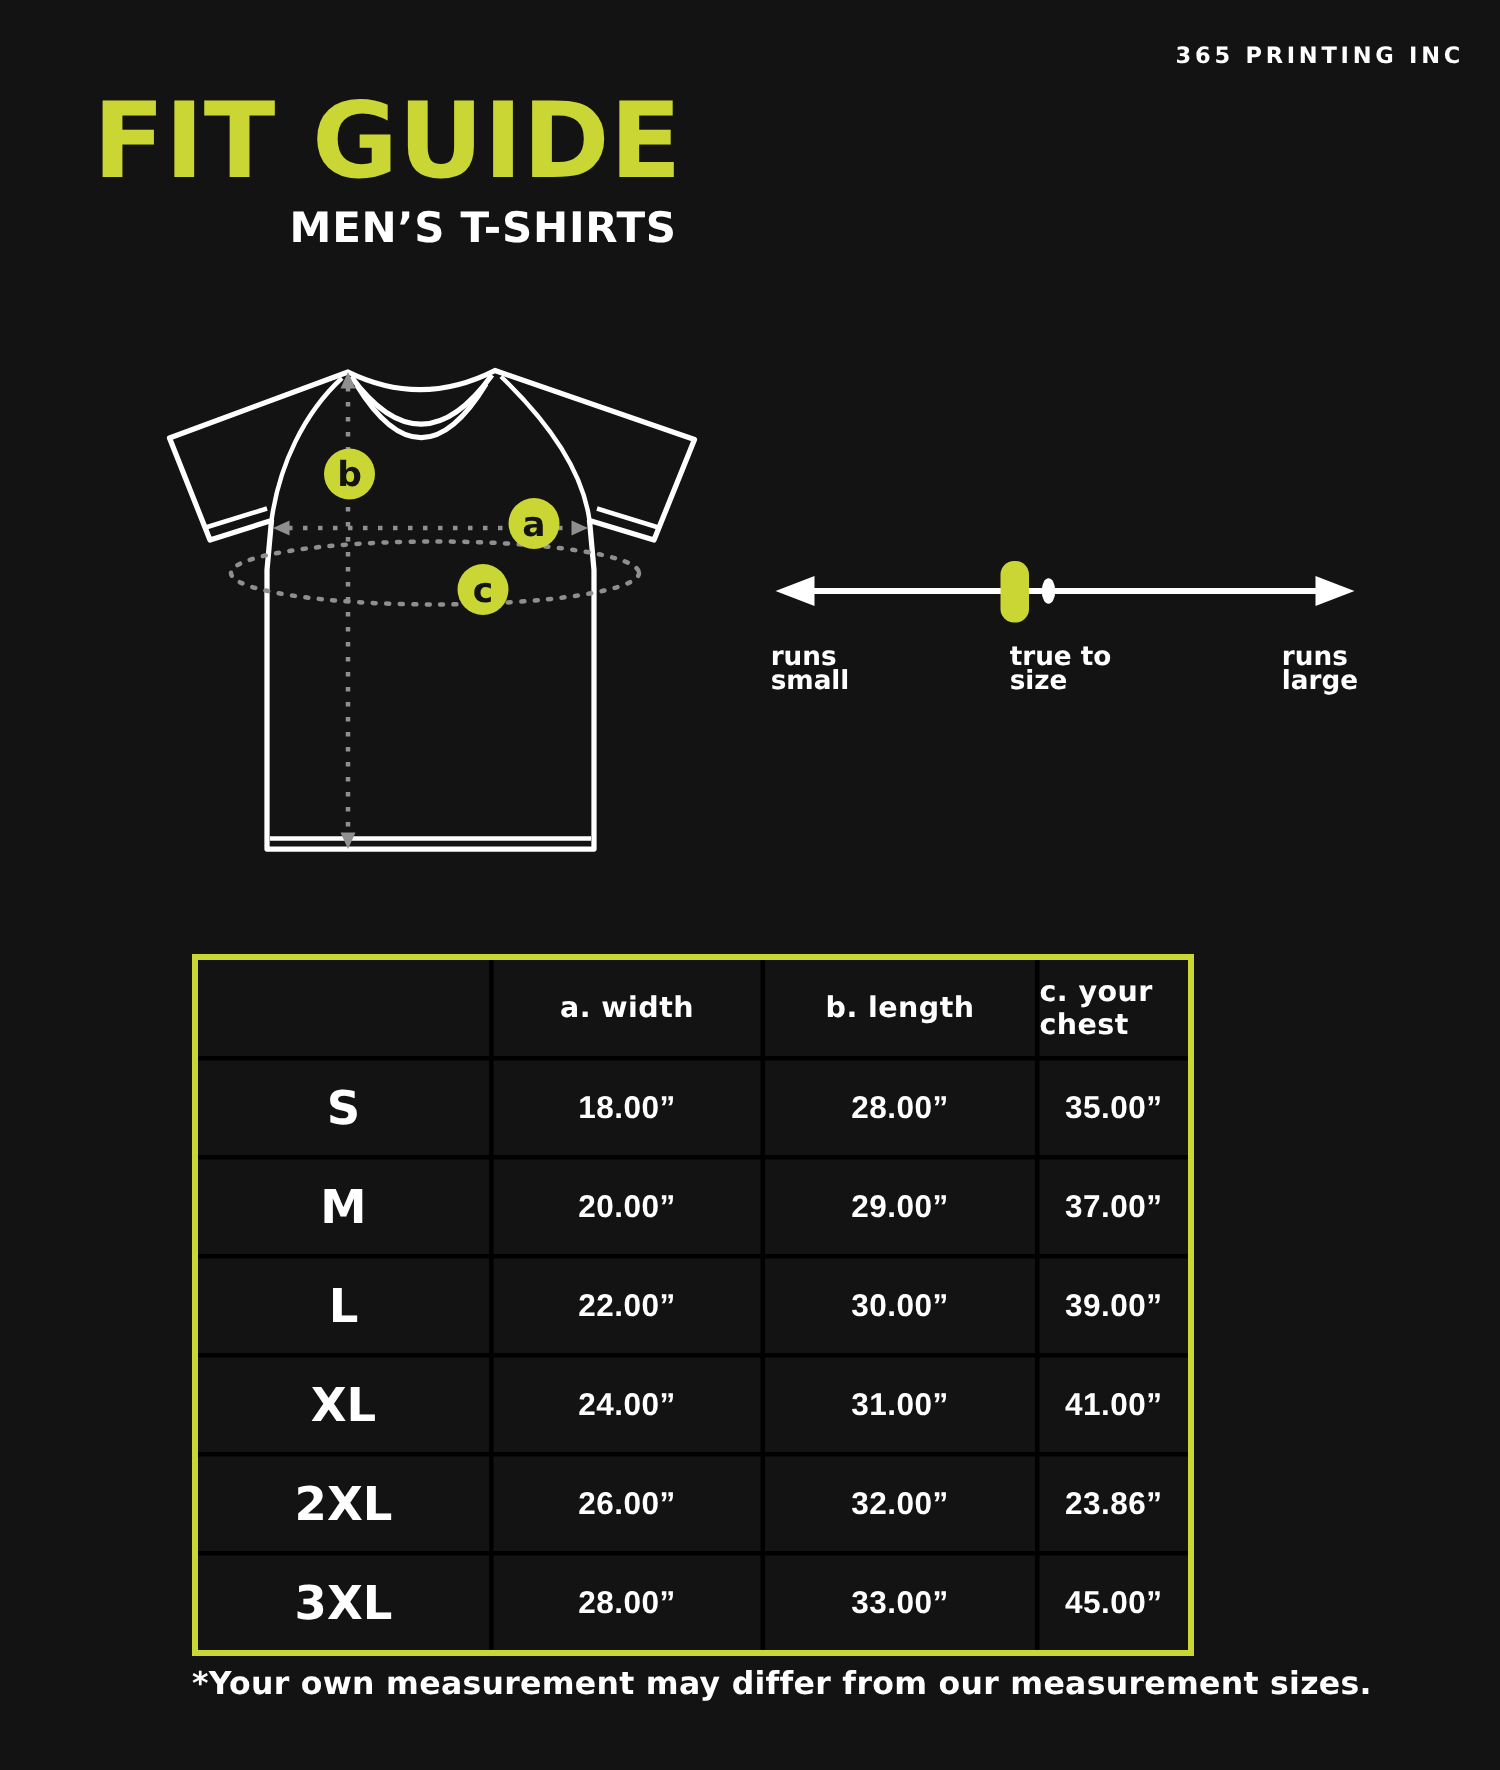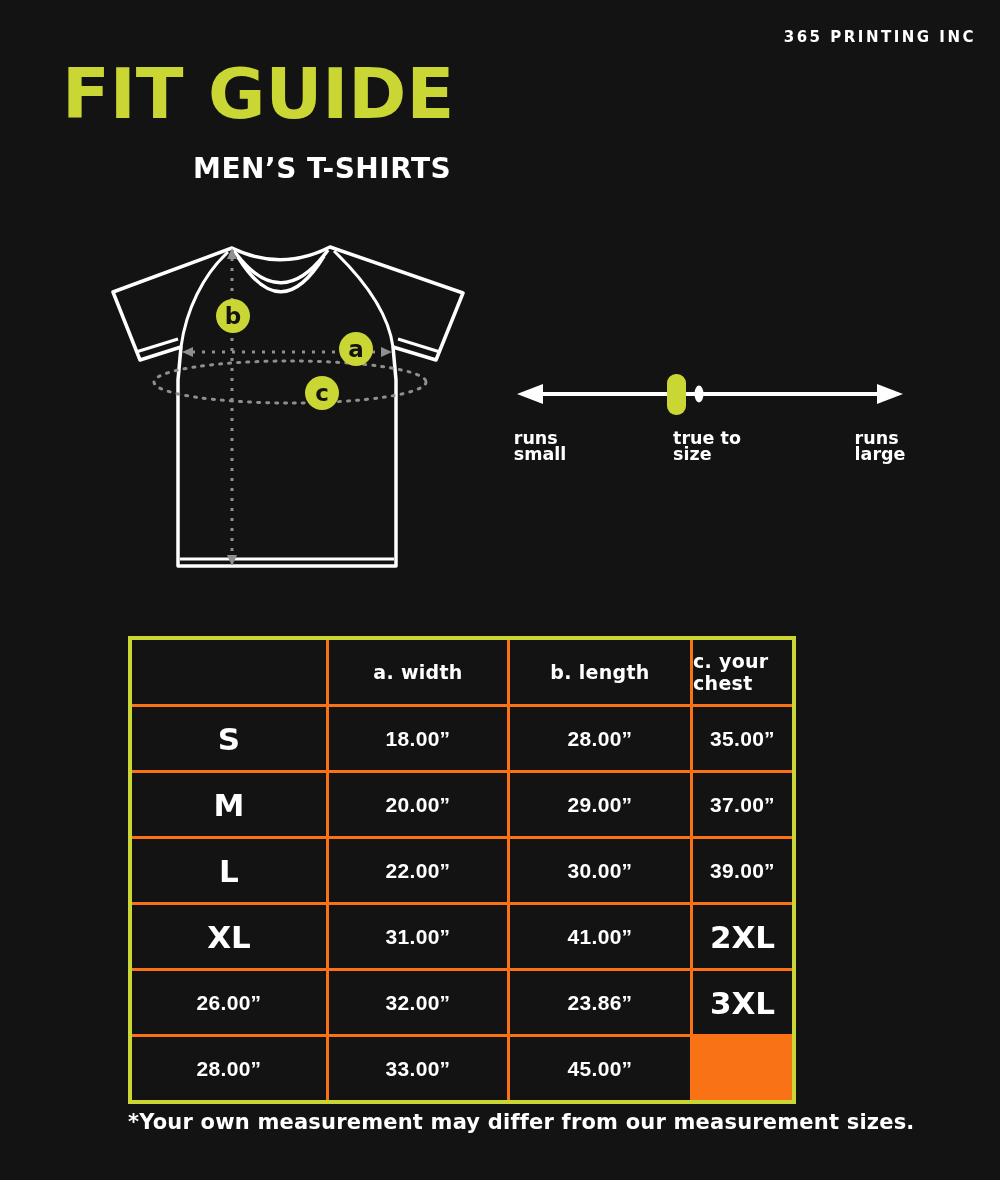--- a/index.html
+++ b/index.html
@@ -18,21 +18,21 @@
     position:absolute; top:28px; right:24px;
     font-size:15px; font-weight:bold; letter-spacing:2.5px;
     color:var(--white); white-space:nowrap;
   }
   .title-block { position:absolute; left:62px; top:56px; }
   .title {
     font-size:70px; line-height:76px; font-weight:bold;
     letter-spacing:0px; color:var(--accent); white-space:nowrap;text-align:right;
   }
   .subtitle {
-    margin-top:20px; padding-right:3px;
+    margin-top:3px; padding-right:3px;
     font-size:28px; font-weight:bold; letter-spacing:0.5px;
     color:var(--white); text-align:right; white-space:nowrap;
   }
   
   .tshirt { position:absolute; left:100px; top:230px; width:380px; height:350px; }
   .scale  { position:absolute; left:505px; top:365px; width:410px; height:60px; }
   .scale-label {
     position:absolute; top:430px; transform:translateX(-50%);
     font-size:17.5px; line-height:16px; font-weight:bold;
     text-align:left; color:var(--white); white-space:nowrap;
@@ -40,21 +40,21 @@
   .scale-label.pos-left   { left:540px; }
   .scale-label.pos-center { left:707px; }
   .scale-label.pos-right  { left:880px; }
   
   .size-table {
     position:absolute; left:128px; top:636px; width:668px;
     display:grid;
     grid-template-columns:194px 178px 180px 1fr;
     grid-template-rows:64px repeat(6, 63px);
     gap:3px;
-    background:#f97316;
+    background:#000000;
     border:4px solid var(--accent);
   }
   .cell {
     background:var(--background);
     display:flex; align-items:center; justify-content:center;
     color:var(--white);
   }
   .cell.head  { font-size:19px; font-weight:bold; letter-spacing:0.3px; }
   .cell.size  { font-size:31px; font-weight:bold; }
   .cell.value { font-family:"Liberation Sans", sans-serif; font-size:21px; font-weight:bold; letter-spacing:0.3px; }
@@ -155,20 +155,21 @@
     <div class="cell value">20.00”</div>
     <div class="cell value">29.00”</div>
     <div class="cell value">37.00”</div>
 
     <div class="cell size">L</div>
     <div class="cell value">22.00”</div>
     <div class="cell value">30.00”</div>
     <div class="cell value">39.00”</div>
 
     <div class="cell size">XL</div>
+    <div class="cell value">24.00”</div>
     <div class="cell value">31.00”</div>
     <div class="cell value">41.00”</div>
 
     <div class="cell size">2XL</div>
     <div class="cell value">26.00”</div>
     <div class="cell value">32.00”</div>
     <div class="cell value">23.86”</div>
 
     <div class="cell size">3XL</div>
     <div class="cell value">28.00”</div>

